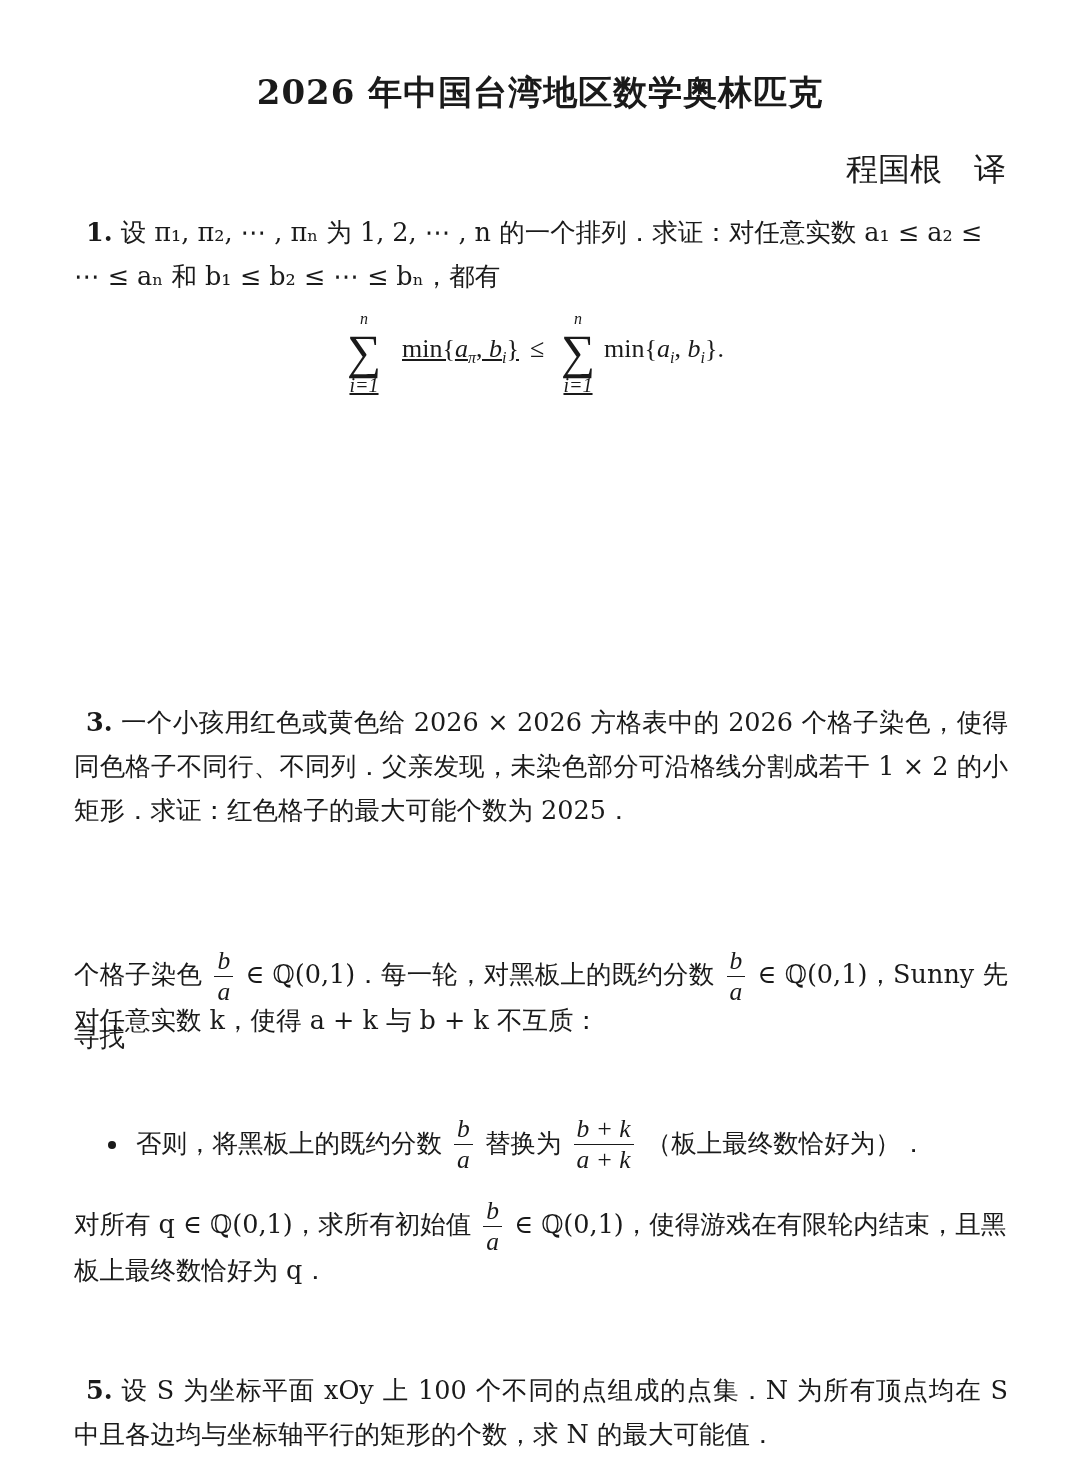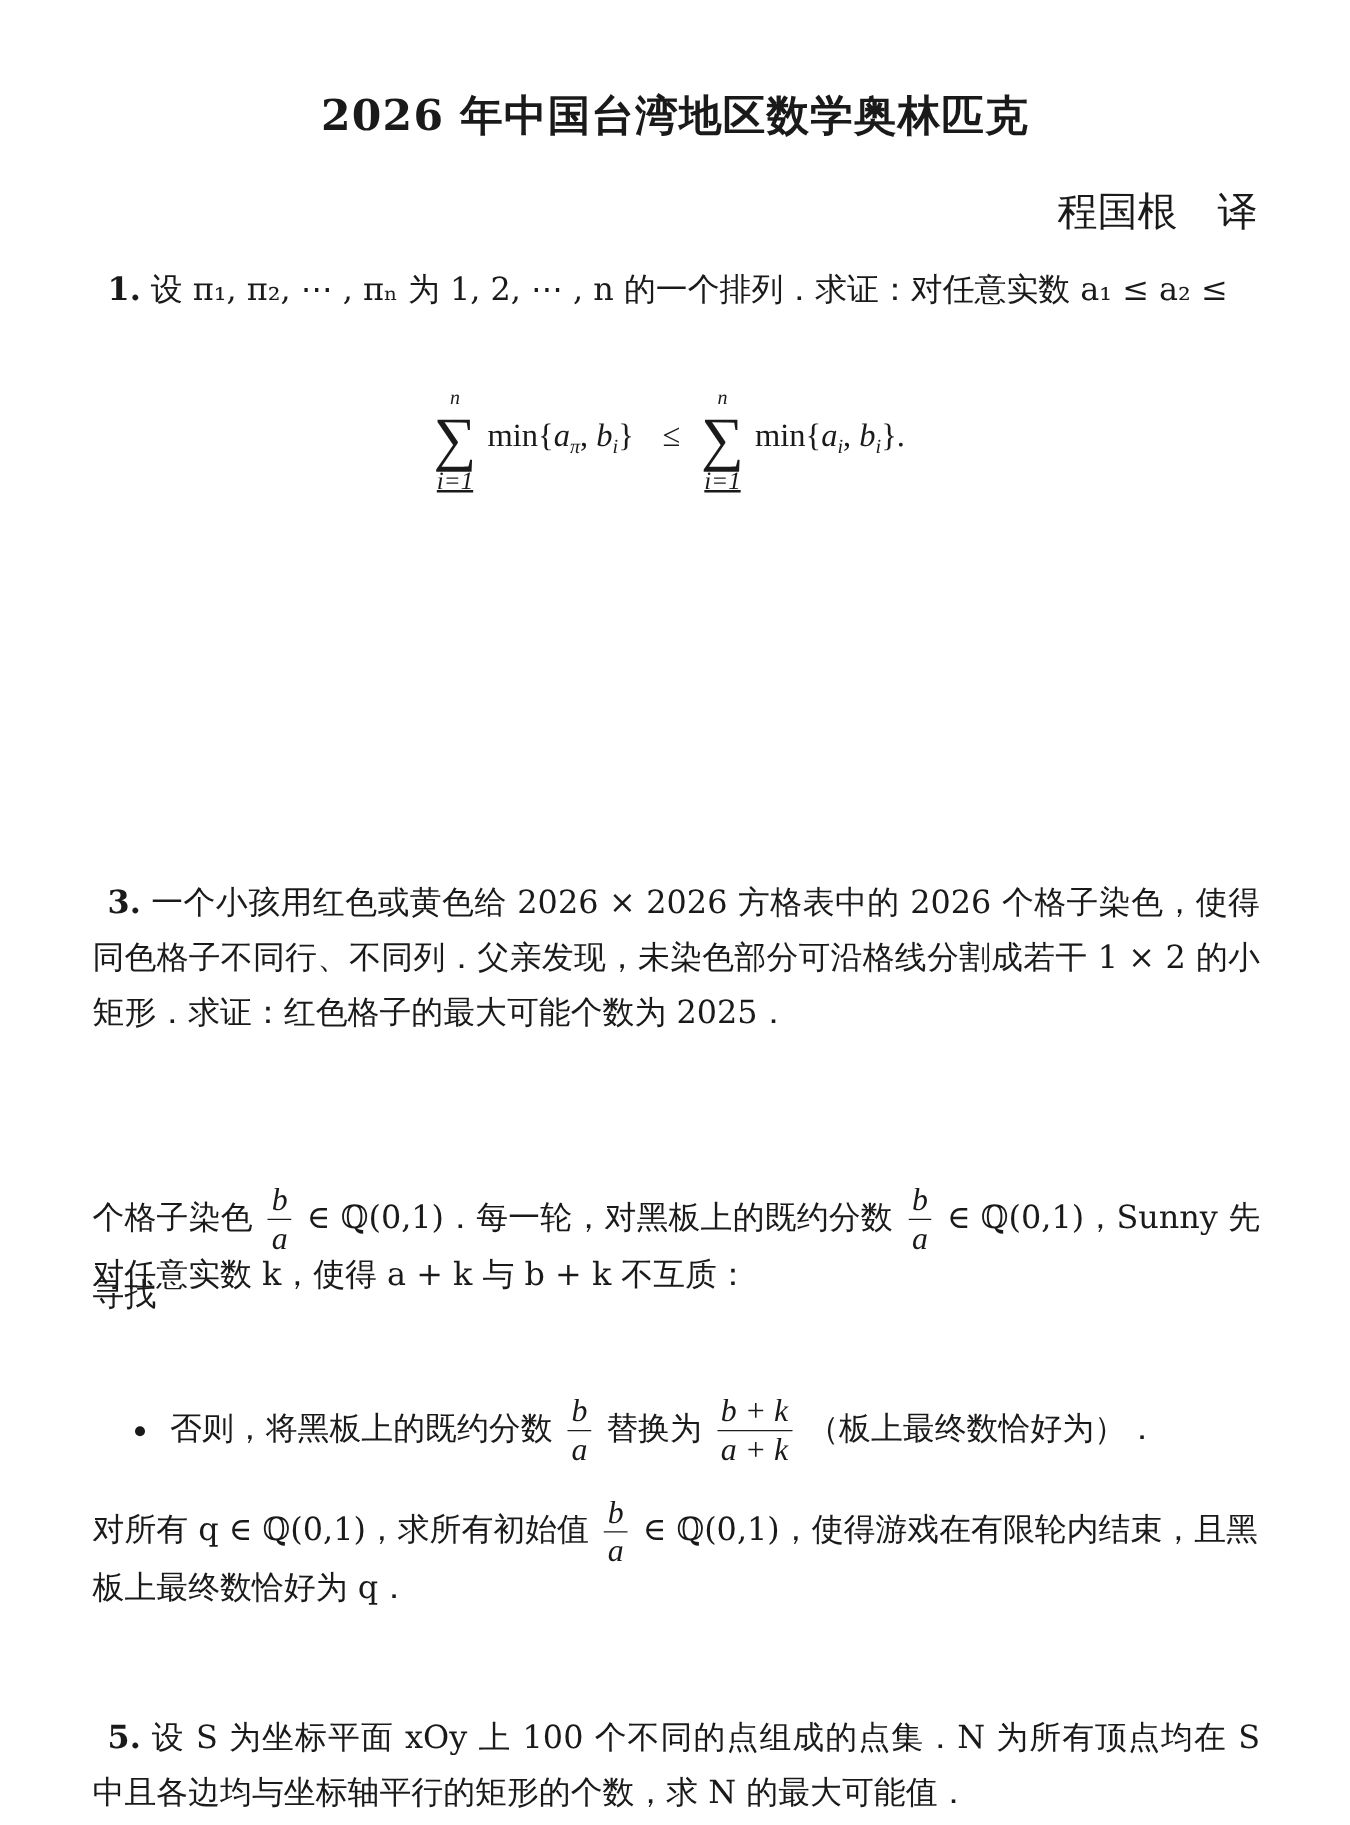--- a/index.html
+++ b/index.html
@@ -42,29 +42,30 @@
 </head>
 <body>
 
 <div class="page">
 
   <div class="title">2026 年中国台湾地区数学奥林匹克</div>
   <div class="author">程国根　译</div>
 
   <div class="para" style="top:182px;">
     <div><span class="num">1.</span><span>设 π₁, π₂, ⋯ , πₙ 为 1, 2, ⋯ , n 的一个排列．求证：对任意实数 a₁ ≤ a₂ ≤</span></div>
+    <div><span>⋯ ≤ aₙ 和 b₁ ≤ b₂ ≤ ⋯ ≤ bₙ，都有</span></div>
   </div>
 
   <div class="display">
     <span class="sumblock" style="left:334px; top:0px;">
       <span class="up">n</span>
       <span class="sig">∑</span>
       <span class="lo m">i=1</span>
     </span>
-    <span style="position:absolute; left:390px; top:24px;"><span class="r">min{</span><span class="m">a</span><sub class="m">π</sub><span class="r">, </span><span class="m">b</span><sub class="m">i</sub><span class="r">}</span></span>
+    <span style="position:absolute; left:402px; top:24px;text-decoration:underline;"><span class="r">min{</span><span class="m">a</span><sub class="m">π</sub><span class="r">, </span><span class="m">b</span><sub class="m">i</sub><span class="r">}</span></span>
     <span style="position:absolute; left:530px; top:24px;">≤</span>
     <span class="sumblock" style="left:548px; top:0px;">
       <span class="up">n</span>
       <span class="sig">∑</span>
       <span class="lo m">i=1</span>
     </span>
     <span style="position:absolute; left:604px; top:24px;"><span class="r">min{</span><span class="m">a</span><sub class="m">i</sub><span class="r">, </span><span class="m">b</span><sub class="m">i</sub><span class="r">}.</span></span>
   </div>
 
 

